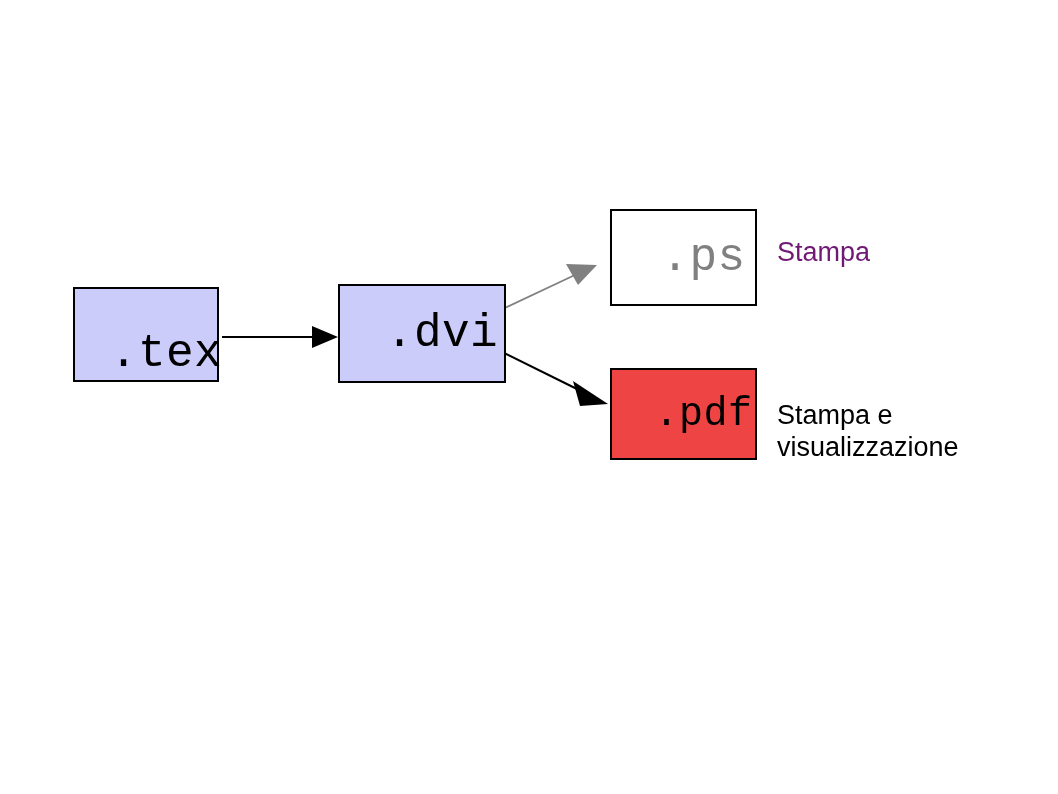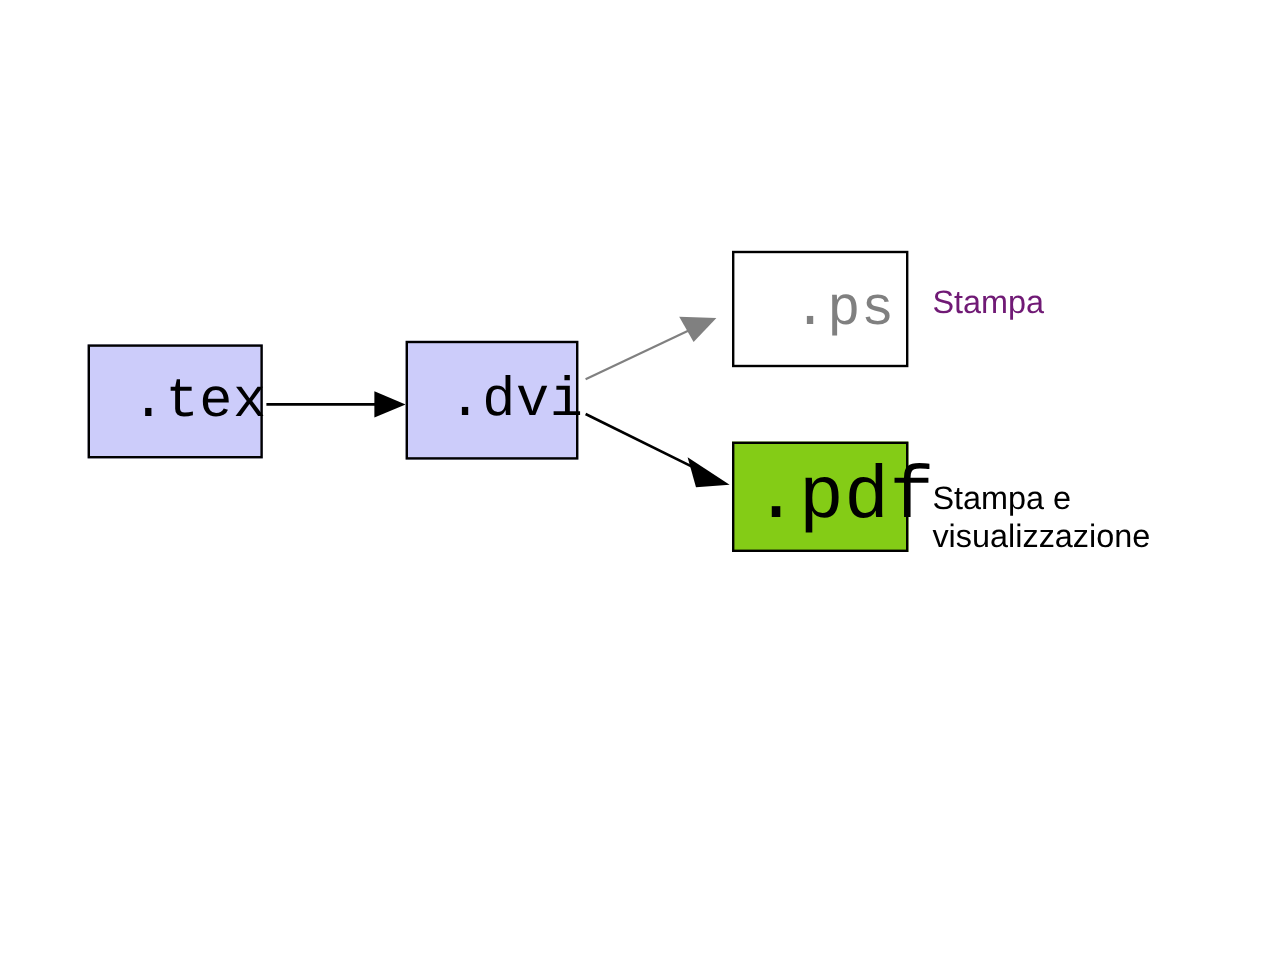--- a/index.html
+++ b/index.html
@@ -38,47 +38,48 @@
     padding-left: 40px;
   }
   .node-tex {
     left: 73px;
     top: 287px;
     width: 146px;
     height: 95px;
     background: #ccccfa;
     color: #000000;
     font-size: 46px;
+    align-items: flex-end;
   }
   .node-dvi {
     left: 338px;
     top: 284px;
-    width: 144px;
+    width: 168px;
     height: 99px;
     background: #ccccfa;
     color: #000000;
     font-size: 46px;
   }
   .node-ps {
     left: 610px;
     top: 209px;
     width: 147px;
     height: 97px;
     background: #ffffff;
     color: #808080;
     font-size: 46px;
   }
   .node-pdf {
     left: 610px;
     top: 368px;
     width: 147px;
     height: 92px;
-    background: #84cc16;
+    background: #ef4444;
     color: #000000;
-    font-size: 62px;
+    font-size: 40px;
   }
   .caption {
     position: absolute;
     white-space: pre-line;
     line-height: 1.18;
   }
   .caption-ps {
     left: 777px;
     top: 237px;
     font-size: 27px;

